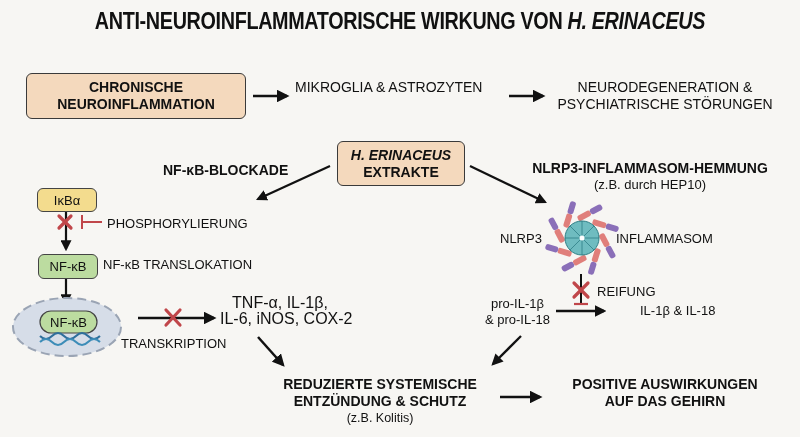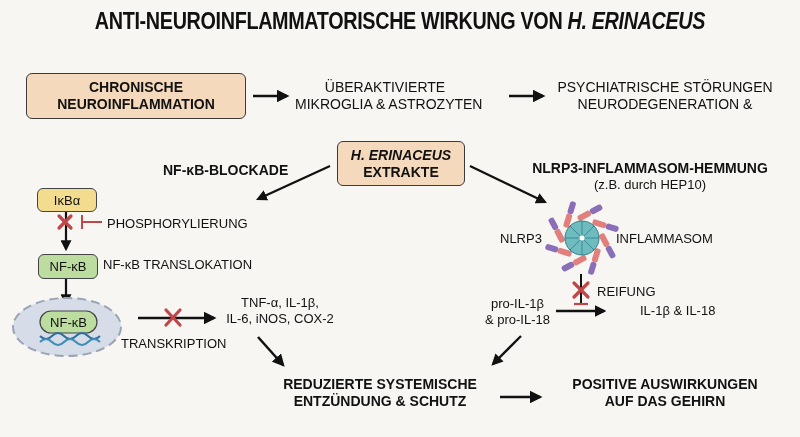--- a/index.html
+++ b/index.html
@@ -21,64 +21,64 @@
 </head>
 <body>
 
 <div class="abs title center"><span>ANTI-NEUROINFLAMMATORISCHE WIRKUNG VON </span><span class="i">H. ERINACEUS</span></div>
 
 <div class="abs box t14" style="left:26px; top:73px; width:218px; height:44px;">
   <span>CHRONISCHE</span>
   <span>NEUROINFLAMMATION</span>
 </div>
 <div class="abs center t14 nw" style="left:295px; top:79px; width:180px;">
-  <div>ÜBERAKTIVIERTE</div>
   <div>MIKROGLIA &amp; ASTROZYTEN</div>
 </div>
 <div class="abs center t14 nw" style="left:550px; top:79px; width:230px;">
+  <div>NEURODEGENERATION &amp;</div>
   <div>PSYCHIATRISCHE STÖRUNGEN</div>
-  <div>NEURODEGENERATION &amp;</div>
 </div>
 
 <div class="abs box t14" style="left:337px; top:141px; width:126px; height:43px;">
   <span class="i">H. ERINACEUS</span>
   <span>EXTRAKTE</span>
 </div>
 
 <div class="abs b t14 nw" style="left:163px; top:162px;">NF-κB-BLOCKADE</div>
 <div class="abs pill" style="left:37px; top:188px; width:58px; height:22px; background:#f3dc8e;">
   <span>IκBα</span>
 </div>
 <div class="abs nw" style="left:107px; top:216px; font-size:13px;">PHOSPHORYLIERUNG</div>
 <div class="abs pill" style="left:38px; top:254px; width:58px; height:23px; background:#bcdca0;">
   <span>NF-κB</span>
 </div>
 <div class="abs nw" style="left:103px; top:257px; font-size:13px;">NF-κB TRANSLOKATION</div>
 <div class="abs nw" style="left:121px; top:336px; font-size:13px;">TRANSKRIPTION</div>
-<div class="abs center nw" style="left:220px; top:295px; width:120px; font-size:13px; line-height:16px;">
+<div class="abs center nw" style="left:220px; top:295px; width:120px; font-size:16px; line-height:16px;">
   <div>TNF-α, IL-1β,</div>
   <div>IL-6, iNOS, COX-2</div>
 </div>
 
 <div class="abs center nw" style="left:520px; top:160px; width:260px;">
   <div class="b t14">NLRP3-INFLAMMASOM-HEMMUNG</div>
   <div style="font-size:13px;">(z.B. durch HEP10)</div>
 </div>
 <div class="abs nw" style="left:500px; top:231px; font-size:13px;">NLRP3</div>
 <div class="abs nw" style="left:616px; top:231px; font-size:13px;">INFLAMMASOM</div>
 <div class="abs nw" style="left:597px; top:284px; font-size:13px;">REIFUNG</div>
 <div class="abs center nw" style="left:470px; top:296px; width:95px; font-size:13px; line-height:16px;">
   <div>pro-IL-1β</div>
   <div>&amp; pro-IL-18</div>
 </div>
 <div class="abs nw" style="left:640px; top:303px; font-size:13px;">IL-1β &amp; IL-18</div>
 
 <div class="abs center nw" style="left:280px; top:376px; width:200px;">
   <div class="b t14">REDUZIERTE SYSTEMISCHE</div>
   <div class="b t14">ENTZÜNDUNG &amp; SCHUTZ</div>
+  <div style="font-size:12.5px; line-height:16px;">(z.B. Kolitis)</div>
 </div>
 <div class="abs center nw" style="left:540px; top:376px; width:250px;">
   <div class="b t14">POSITIVE AUSWIRKUNGEN</div>
   <div class="b t14">AUF DAS GEHIRN</div>
 </div>
 
 <svg class="layer" width="800" height="437" viewBox="0 0 800 437">
   <defs>
     <marker id="ah" viewBox="0 0 10 10" refX="8" refY="5" markerWidth="5" markerHeight="5" orient="auto-start-reverse">
       <path d="M0,0 L10,5 L0,10 z" fill="#111"></path>

